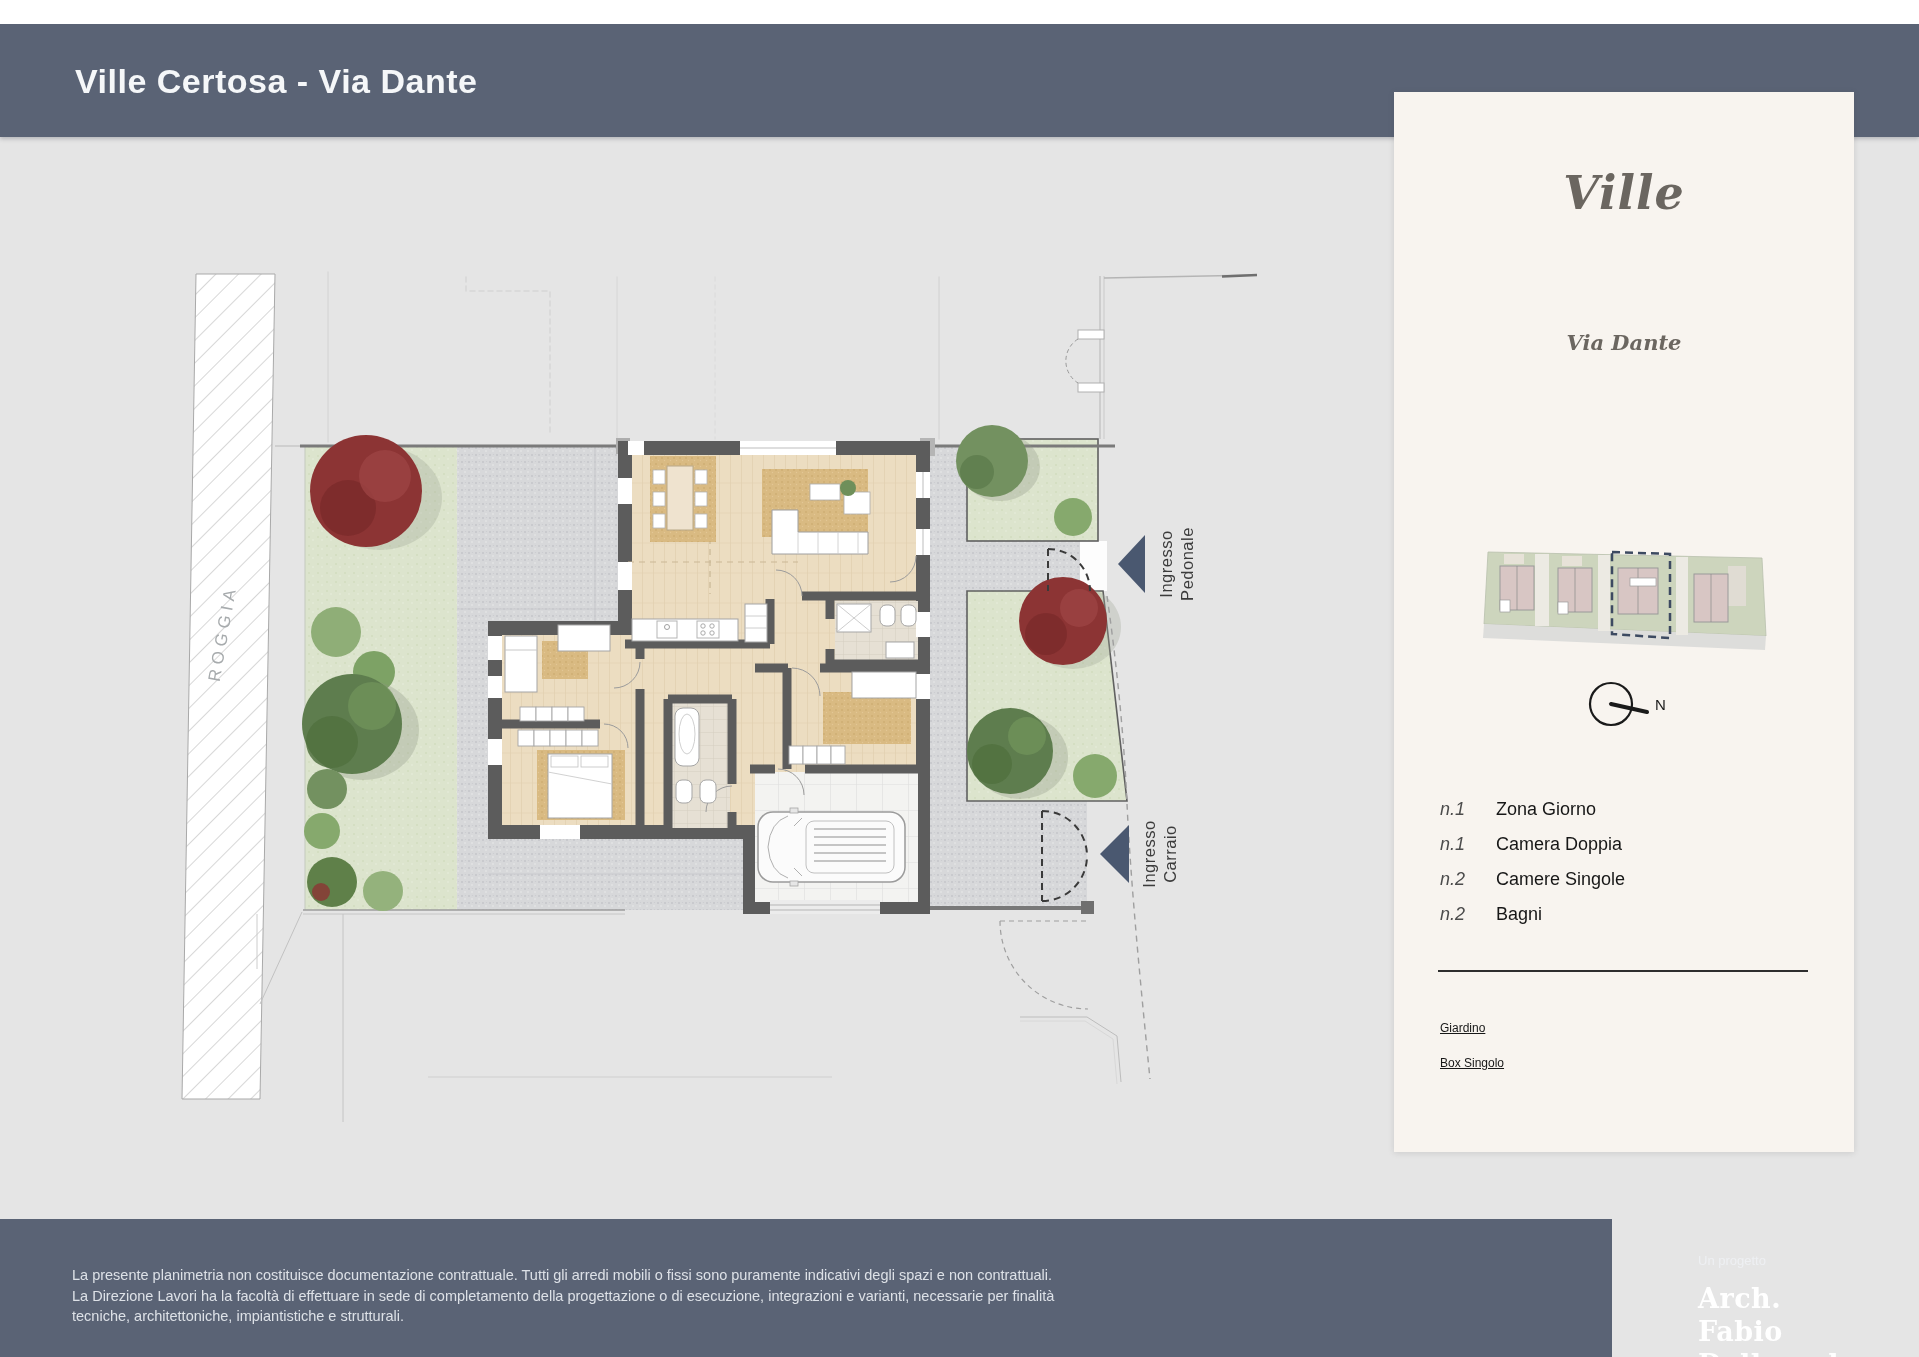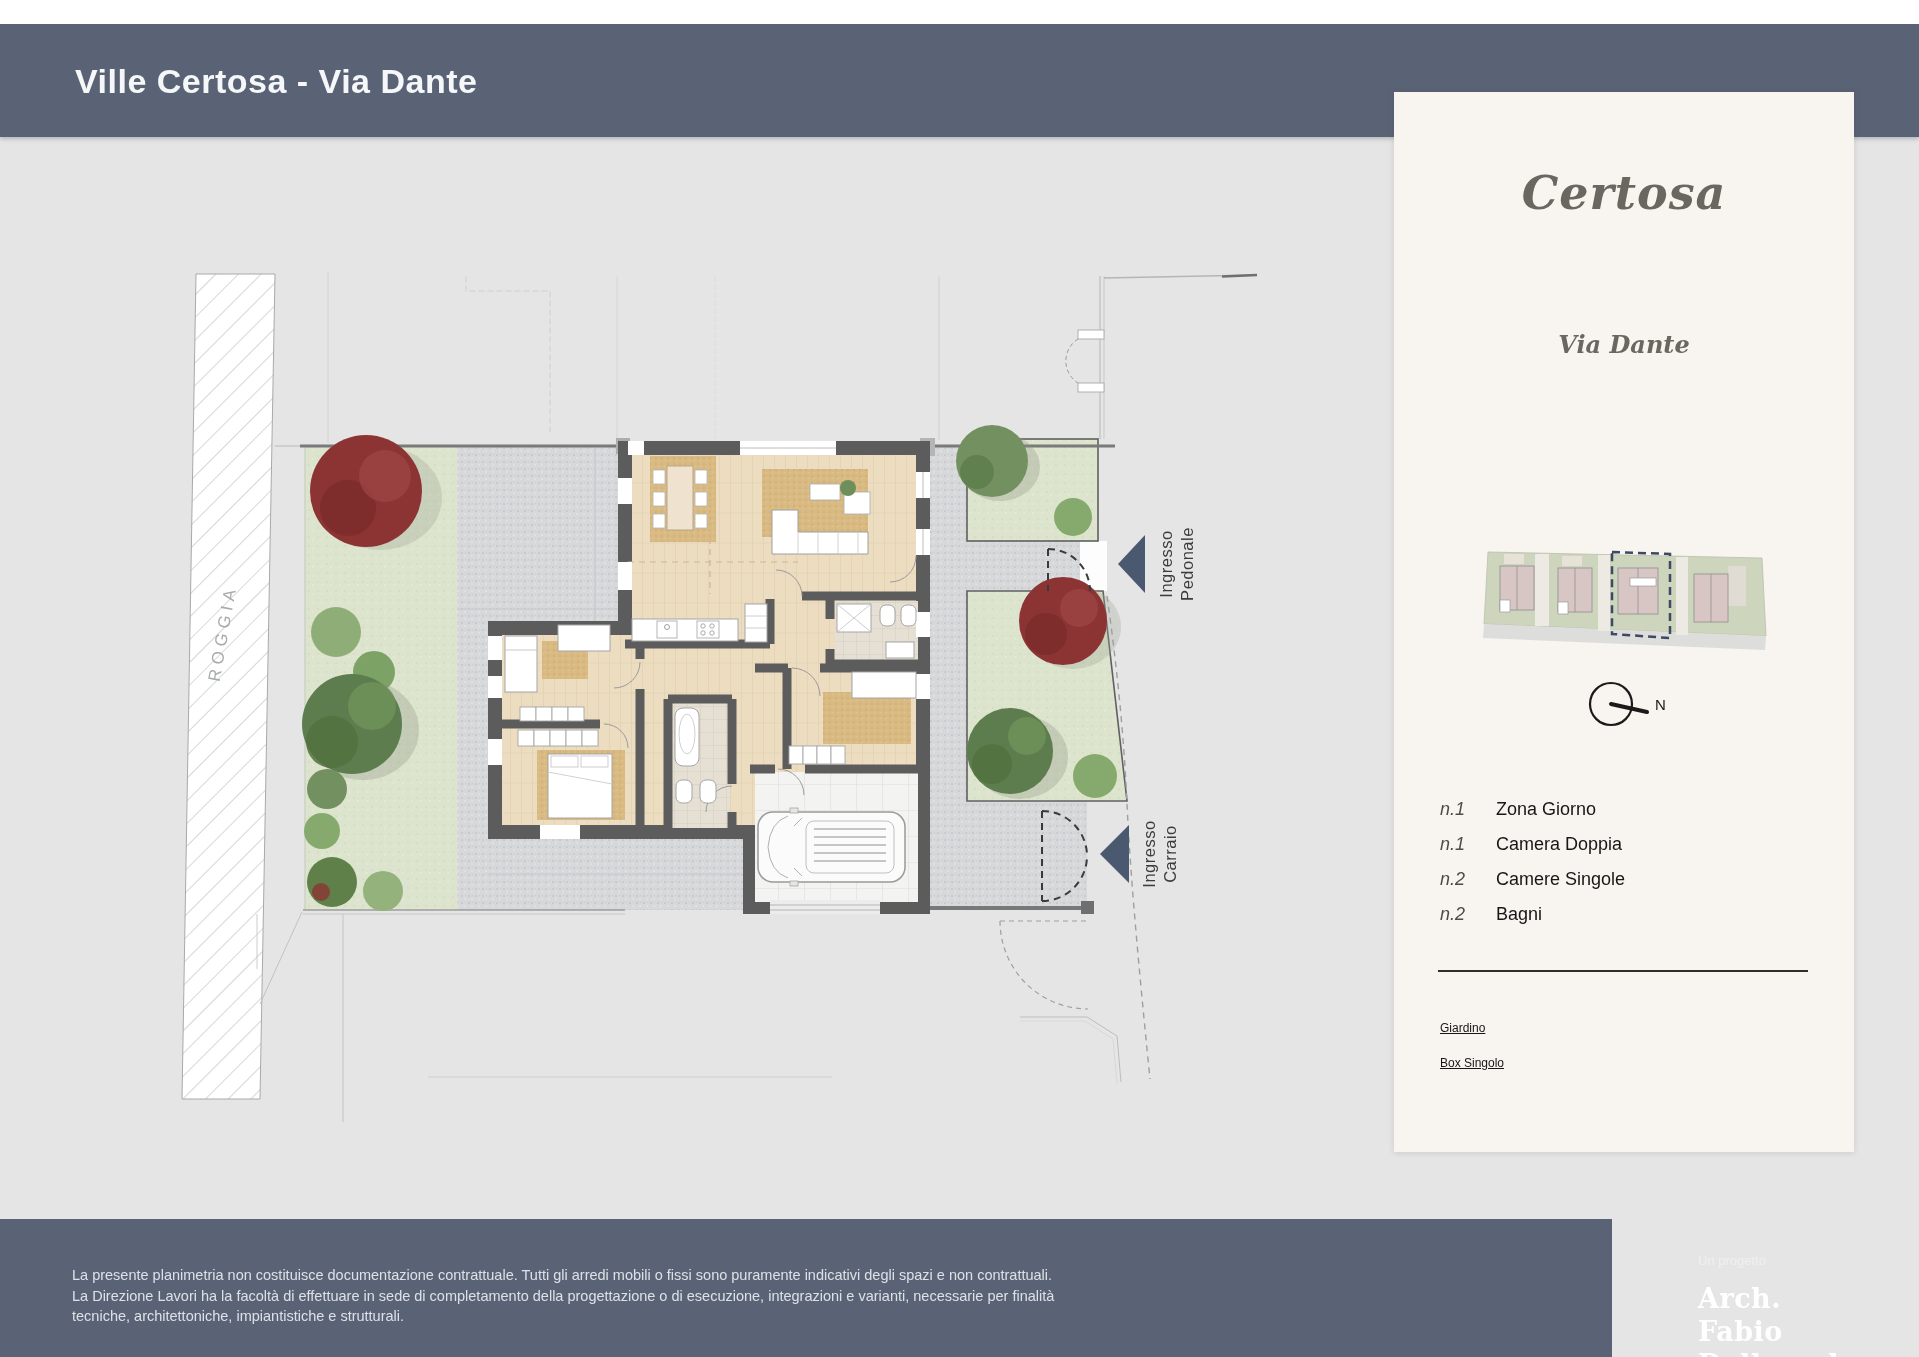--- a/index.html
+++ b/index.html
@@ -19,21 +19,21 @@
   .credit .big{margin-top:14px;font-family:"DejaVu Serif",serif;font-weight:700;font-size:27px;
                line-height:33px;color:#ffffff;letter-spacing:.5px;}
   
   .panel{position:absolute;left:1394px;top:68px;width:460px;height:1060px;background:#f8f4ef;
          box-shadow:0 1px 6px rgba(60,60,60,.15);z-index:5;}
   .logo{position:absolute;left:0;top:72px;width:100%;text-align:center;
         font-family:"DejaVu Serif",serif;font-style:italic;font-weight:700;
         font-size:46px;line-height:58px;color:#6b6660;letter-spacing:1px;}
   .logo-sub{position:absolute;left:0;top:238px;width:100%;text-align:center;
         font-family:"DejaVu Serif",serif;font-style:italic;font-weight:700;
-        font-size:24px;color:#6b6660;}
+        font-size:21px;color:#6b6660;}
   .banner{position:absolute;left:45px;top:320px;width:368px;height:68px;background:#556179;
           display:flex;align-items:center;justify-content:center;
           font-size:30px;font-weight:400;letter-spacing:2.5px;color:#edf0f4;}
   .minimap{position:absolute;left:86px;top:450px;}
   .compass{position:absolute;left:160px;top:575px;}
   .roomlist{position:absolute;left:46px;top:700px;width:380px;}
   .roomrow{display:flex;height:35px;align-items:center;}
   .roomrow .qty{width:56px;font-style:italic;font-size:18px;color:#4c4c4c;}
   .roomrow .lbl{font-size:18px;color:#171717;}
   .sep{position:absolute;left:44px;top:878px;width:370px;border-top:2px solid #2e2e2e;}
@@ -381,21 +381,21 @@
     <g>
       <polygon points="920,590 949,561 949,619" fill="#4a5870"></polygon>
       <text transform="rotate(-90 975 590)" x="975" y="590" text-anchor="middle" font-size="16.5" fill="#3c3c3c" letter-spacing="0.5">Ingresso</text>
       <text transform="rotate(-90 996 590)" x="996" y="590" text-anchor="middle" font-size="16.5" fill="#3c3c3c" letter-spacing="0.5">Carraio</text>
     </g>
   </svg>
   </div>
 
   <div class="panel">
     <div class="logo">
-      <div>Certosa</div>
+      <div>Ville</div>
     </div>
     <div class="logo-sub">Via Dante</div>
 
 
     <svg class="minimap" width="290" height="118" viewBox="0 0 290 118">
       <polygon points="8,10 282,16 286,94 4,82" fill="#cdd5bd" stroke="#b9c0ad" stroke-width="0.8"></polygon>
       <polygon points="4,82 286,94 285,108 3,96" fill="#dddddb"></polygon>
       <rect x="55" y="12" width="14" height="72" fill="#eceae3"></rect>
       <rect x="118" y="13" width="12" height="76" fill="#eceae3"></rect>
       <rect x="196" y="15" width="12" height="78" fill="#eceae3"></rect>

